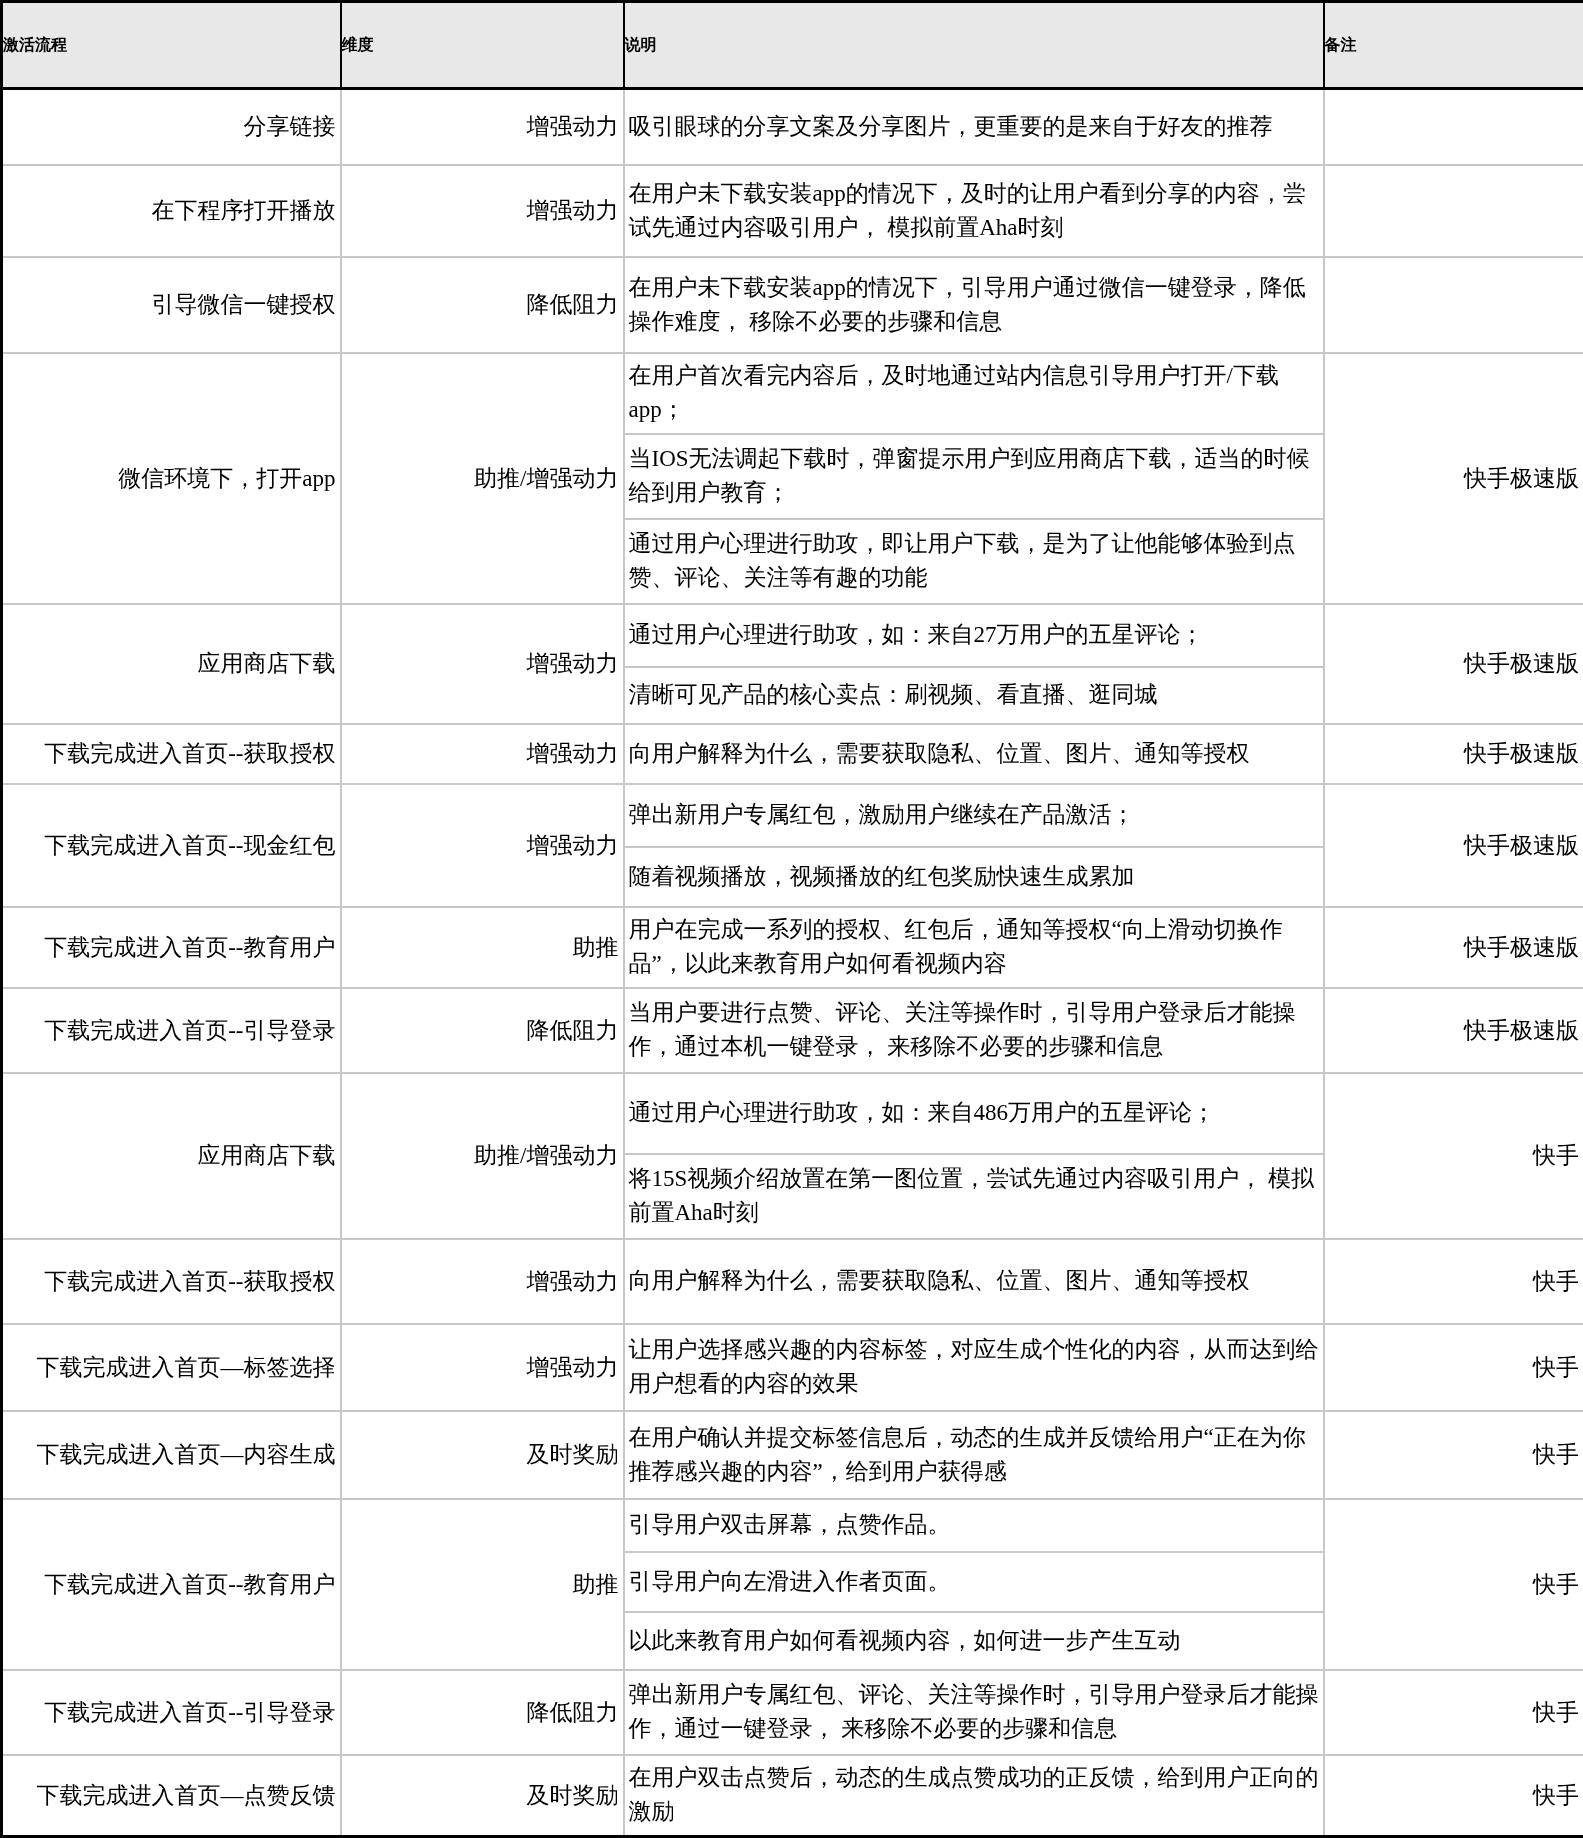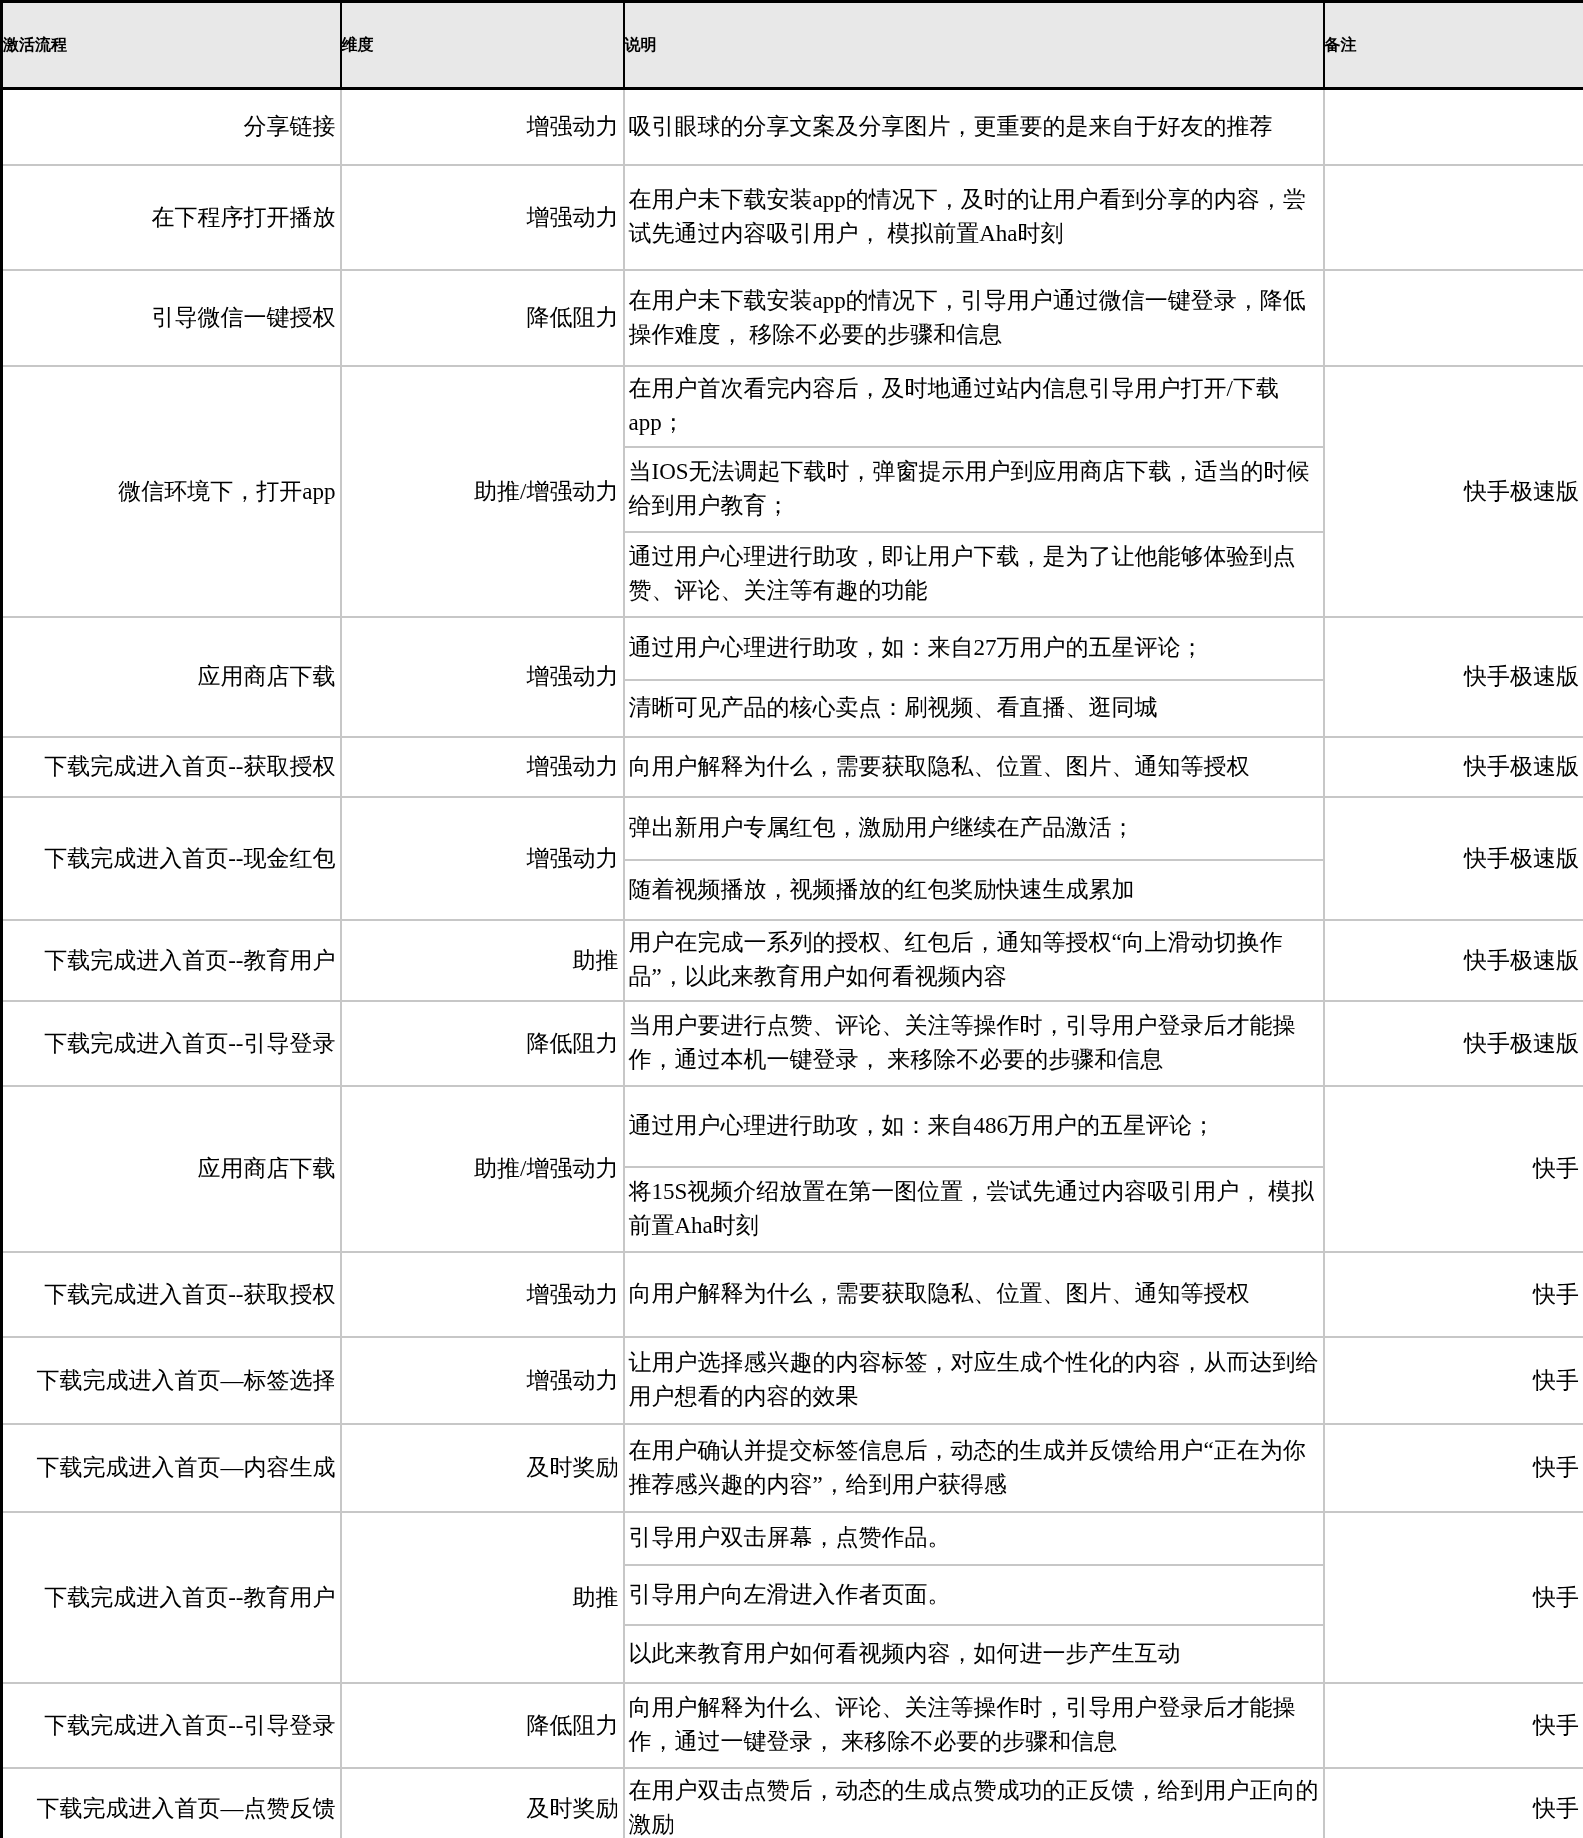--- a/index.html
+++ b/index.html
@@ -62,21 +62,21 @@
         <th>备注</th>
       </tr>
     </thead>
     <tbody id="table-body">
         <tr style="height: 76px;">
           <td rowspan="1" class="center">分享链接</td>
           <td rowspan="1" class="center">增强动力</td>
           <td class="desc">吸引眼球的分享文案及分享图片，更重要的是来自于好友的推荐</td>
           <td rowspan="1" class="center"></td>
         </tr>
-        <tr style="height: 105px;">
+        <tr style="height: 92px;">
           <td rowspan="1" class="center">在下程序打开播放</td>
           <td rowspan="1" class="center">增强动力</td>
           <td class="desc">在用户未下载安装app的情况下，及时的让用户看到分享的内容，尝试先通过内容吸引用户， 模拟前置Aha时刻</td>
           <td rowspan="1" class="center"></td>
         </tr>
         <tr style="height: 96px;">
           <td rowspan="1" class="center">引导微信一键授权</td>
           <td rowspan="1" class="center">降低阻力</td>
           <td class="desc">在用户未下载安装app的情况下，引导用户通过微信一键登录，降低操作难度， 移除不必要的步骤和信息</td>
           <td rowspan="1" class="center"></td>
@@ -164,21 +164,21 @@
         </tr>
         <tr style="height: 60px;">
           <td class="desc">引导用户向左滑进入作者页面。</td>
         </tr>
         <tr style="height: 58px;">
           <td class="desc">以此来教育用户如何看视频内容，如何进一步产生互动</td>
         </tr>
         <tr style="height: 85px;">
           <td rowspan="1" class="center">下载完成进入首页--引导登录</td>
           <td rowspan="1" class="center">降低阻力</td>
-          <td class="desc">向用户解释为什么、评论、关注等操作时，引导用户登录后才能操作，通过一键登录， 来移除不必要的步骤和信息</td>
+          <td class="desc">弹出新用户专属红包、评论、关注等操作时，引导用户登录后才能操作，通过一键登录， 来移除不必要的步骤和信息</td>
           <td rowspan="1" class="center">快手</td>
         </tr>
         <tr style="height: 82px;">
           <td rowspan="1" class="center">下载完成进入首页—点赞反馈</td>
           <td rowspan="1" class="center">及时奖励</td>
           <td class="desc">在用户双击点赞后，动态的生成点赞成功的正反馈，给到用户正向的激励</td>
           <td rowspan="1" class="center">快手</td>
         </tr>
       </tbody>
   </table>

